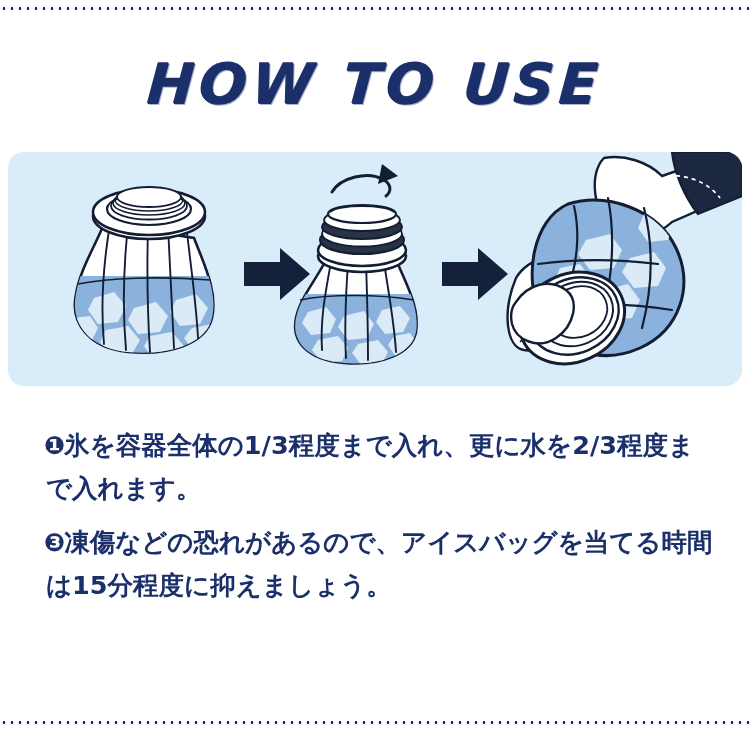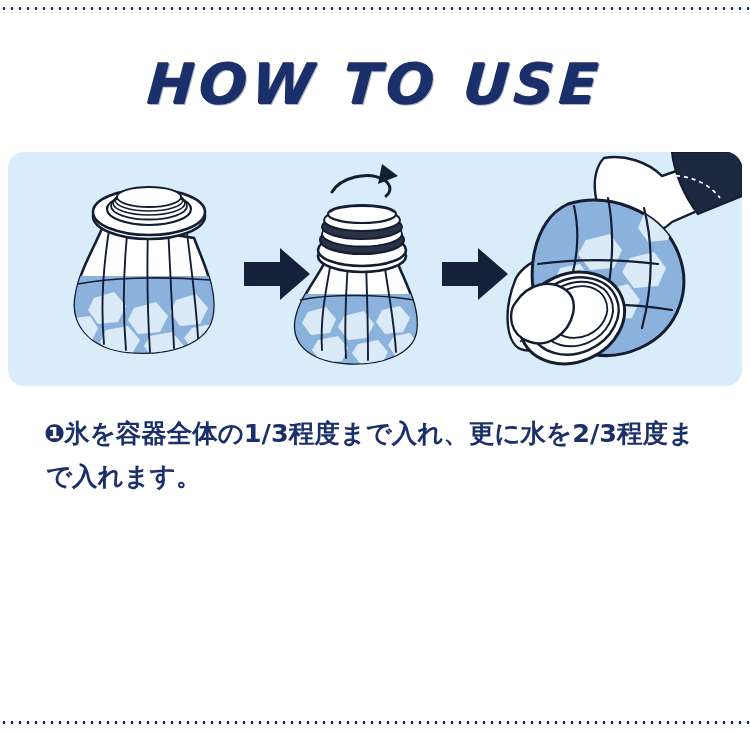--- a/index.html
+++ b/index.html
@@ -78,21 +78,21 @@
     top: 412px;
     width: 668px;
   }
   .step {
     color: #1b2f6b;
     font-family: "DejaVu Sans", "Liberation Sans", sans-serif;
     font-weight: 700;
     font-size: 25.5px;
     line-height: 42px;
     letter-spacing: 0px;
-    margin: 0 0 5px 0;
+    margin: 12px 0 5px 0;
     text-indent: -2px;
   }
   .step:last-child { margin-bottom: 0; }
   .step .marker {
     font-size: 25px;
     letter-spacing: -1px;
   }
 </style>
 </head>
 <body>
@@ -235,17 +235,18 @@
           <ellipse cx="570" cy="160" rx="30" ry="25" transform="rotate(-24 570 160)" fill="#ffffff" stroke="#141e33" stroke-width="1.8"></ellipse>
         </g>
 
         <path d="M508 150 C520 132 542 126 558 138 C572 149 566 174 548 186 C530 198 508 188 504 172 C502 163 503 156 508 150 Z" fill="#ffffff" stroke="#141e33" stroke-width="2.4"></path>
       </g>
     </svg>
   </div>
 
   <div class="steps">
     <p class="step"><span class="marker">❶</span><span>氷を容器全体の1/3程度まで入れ、更に水を2/3程度まで入れます。</span></p>
+    <p class="step"><span class="marker">❸</span><span>凍傷などの恐れがあるので、アイスバッグを当てる時間は15分程度に抑えましょう。</span></p>
   </div>
 
   <div class="dotted-rule bottom"></div>
 
 </div>
 
 </body></html>

